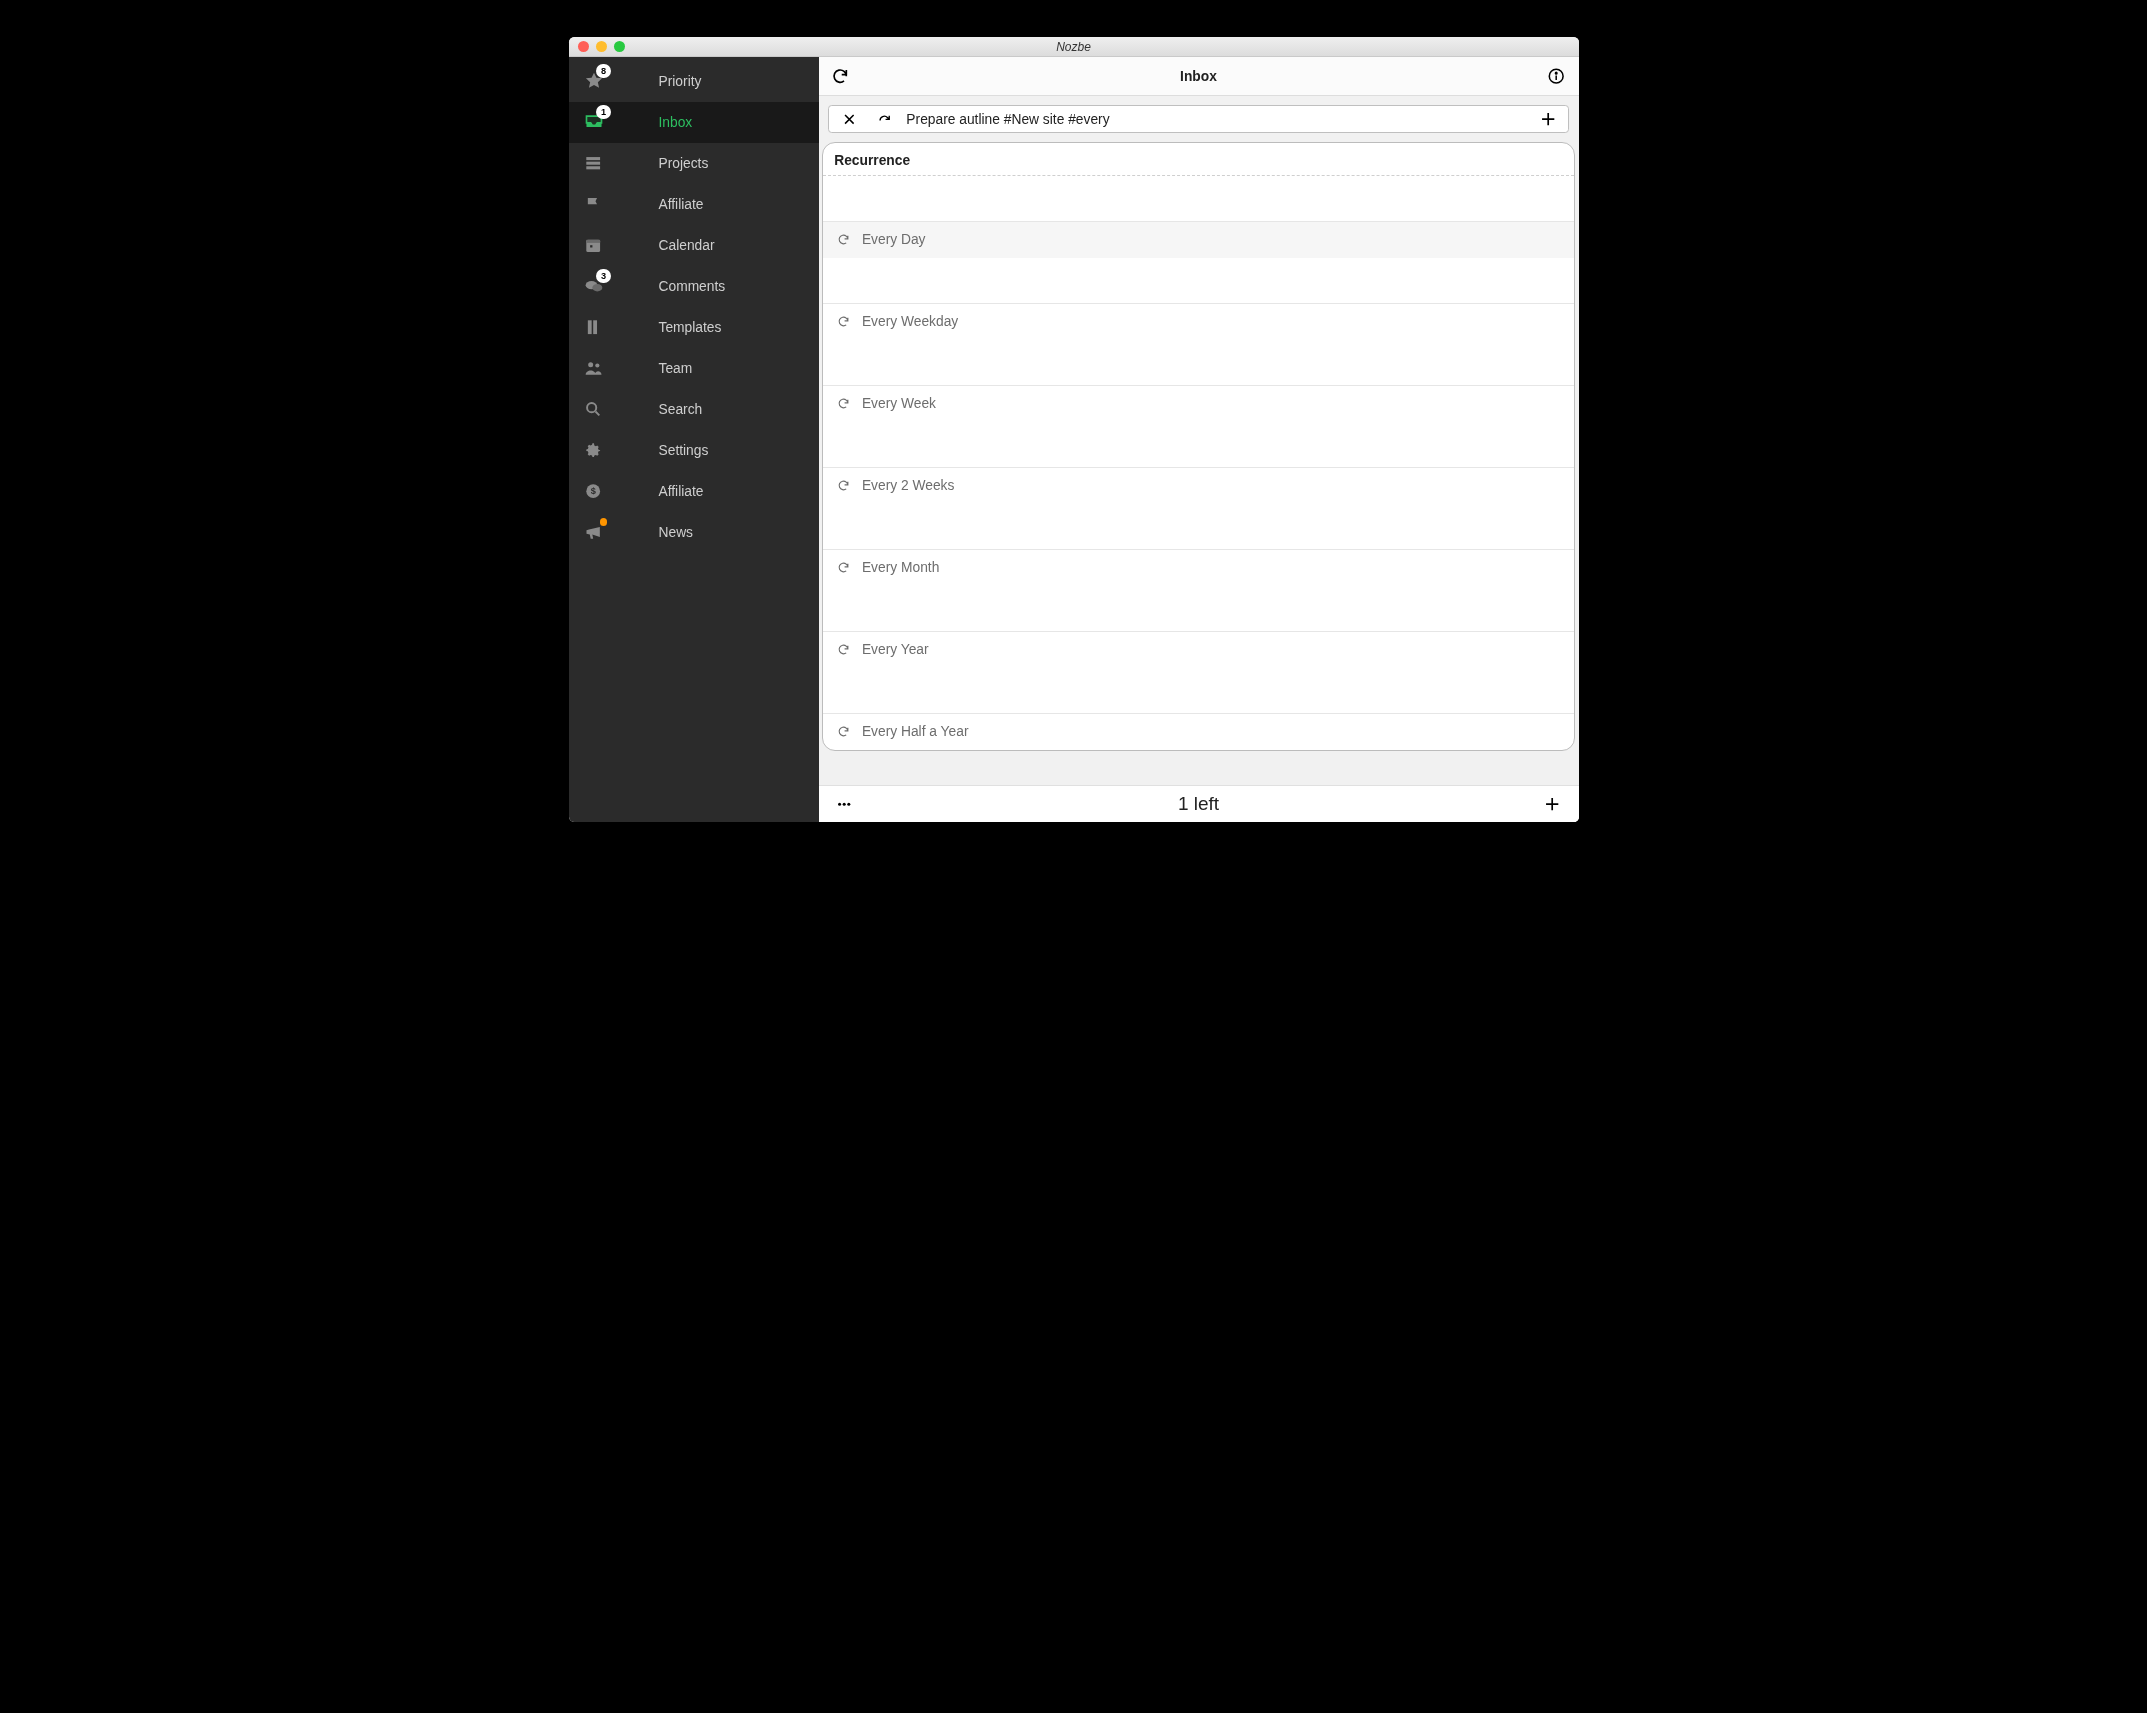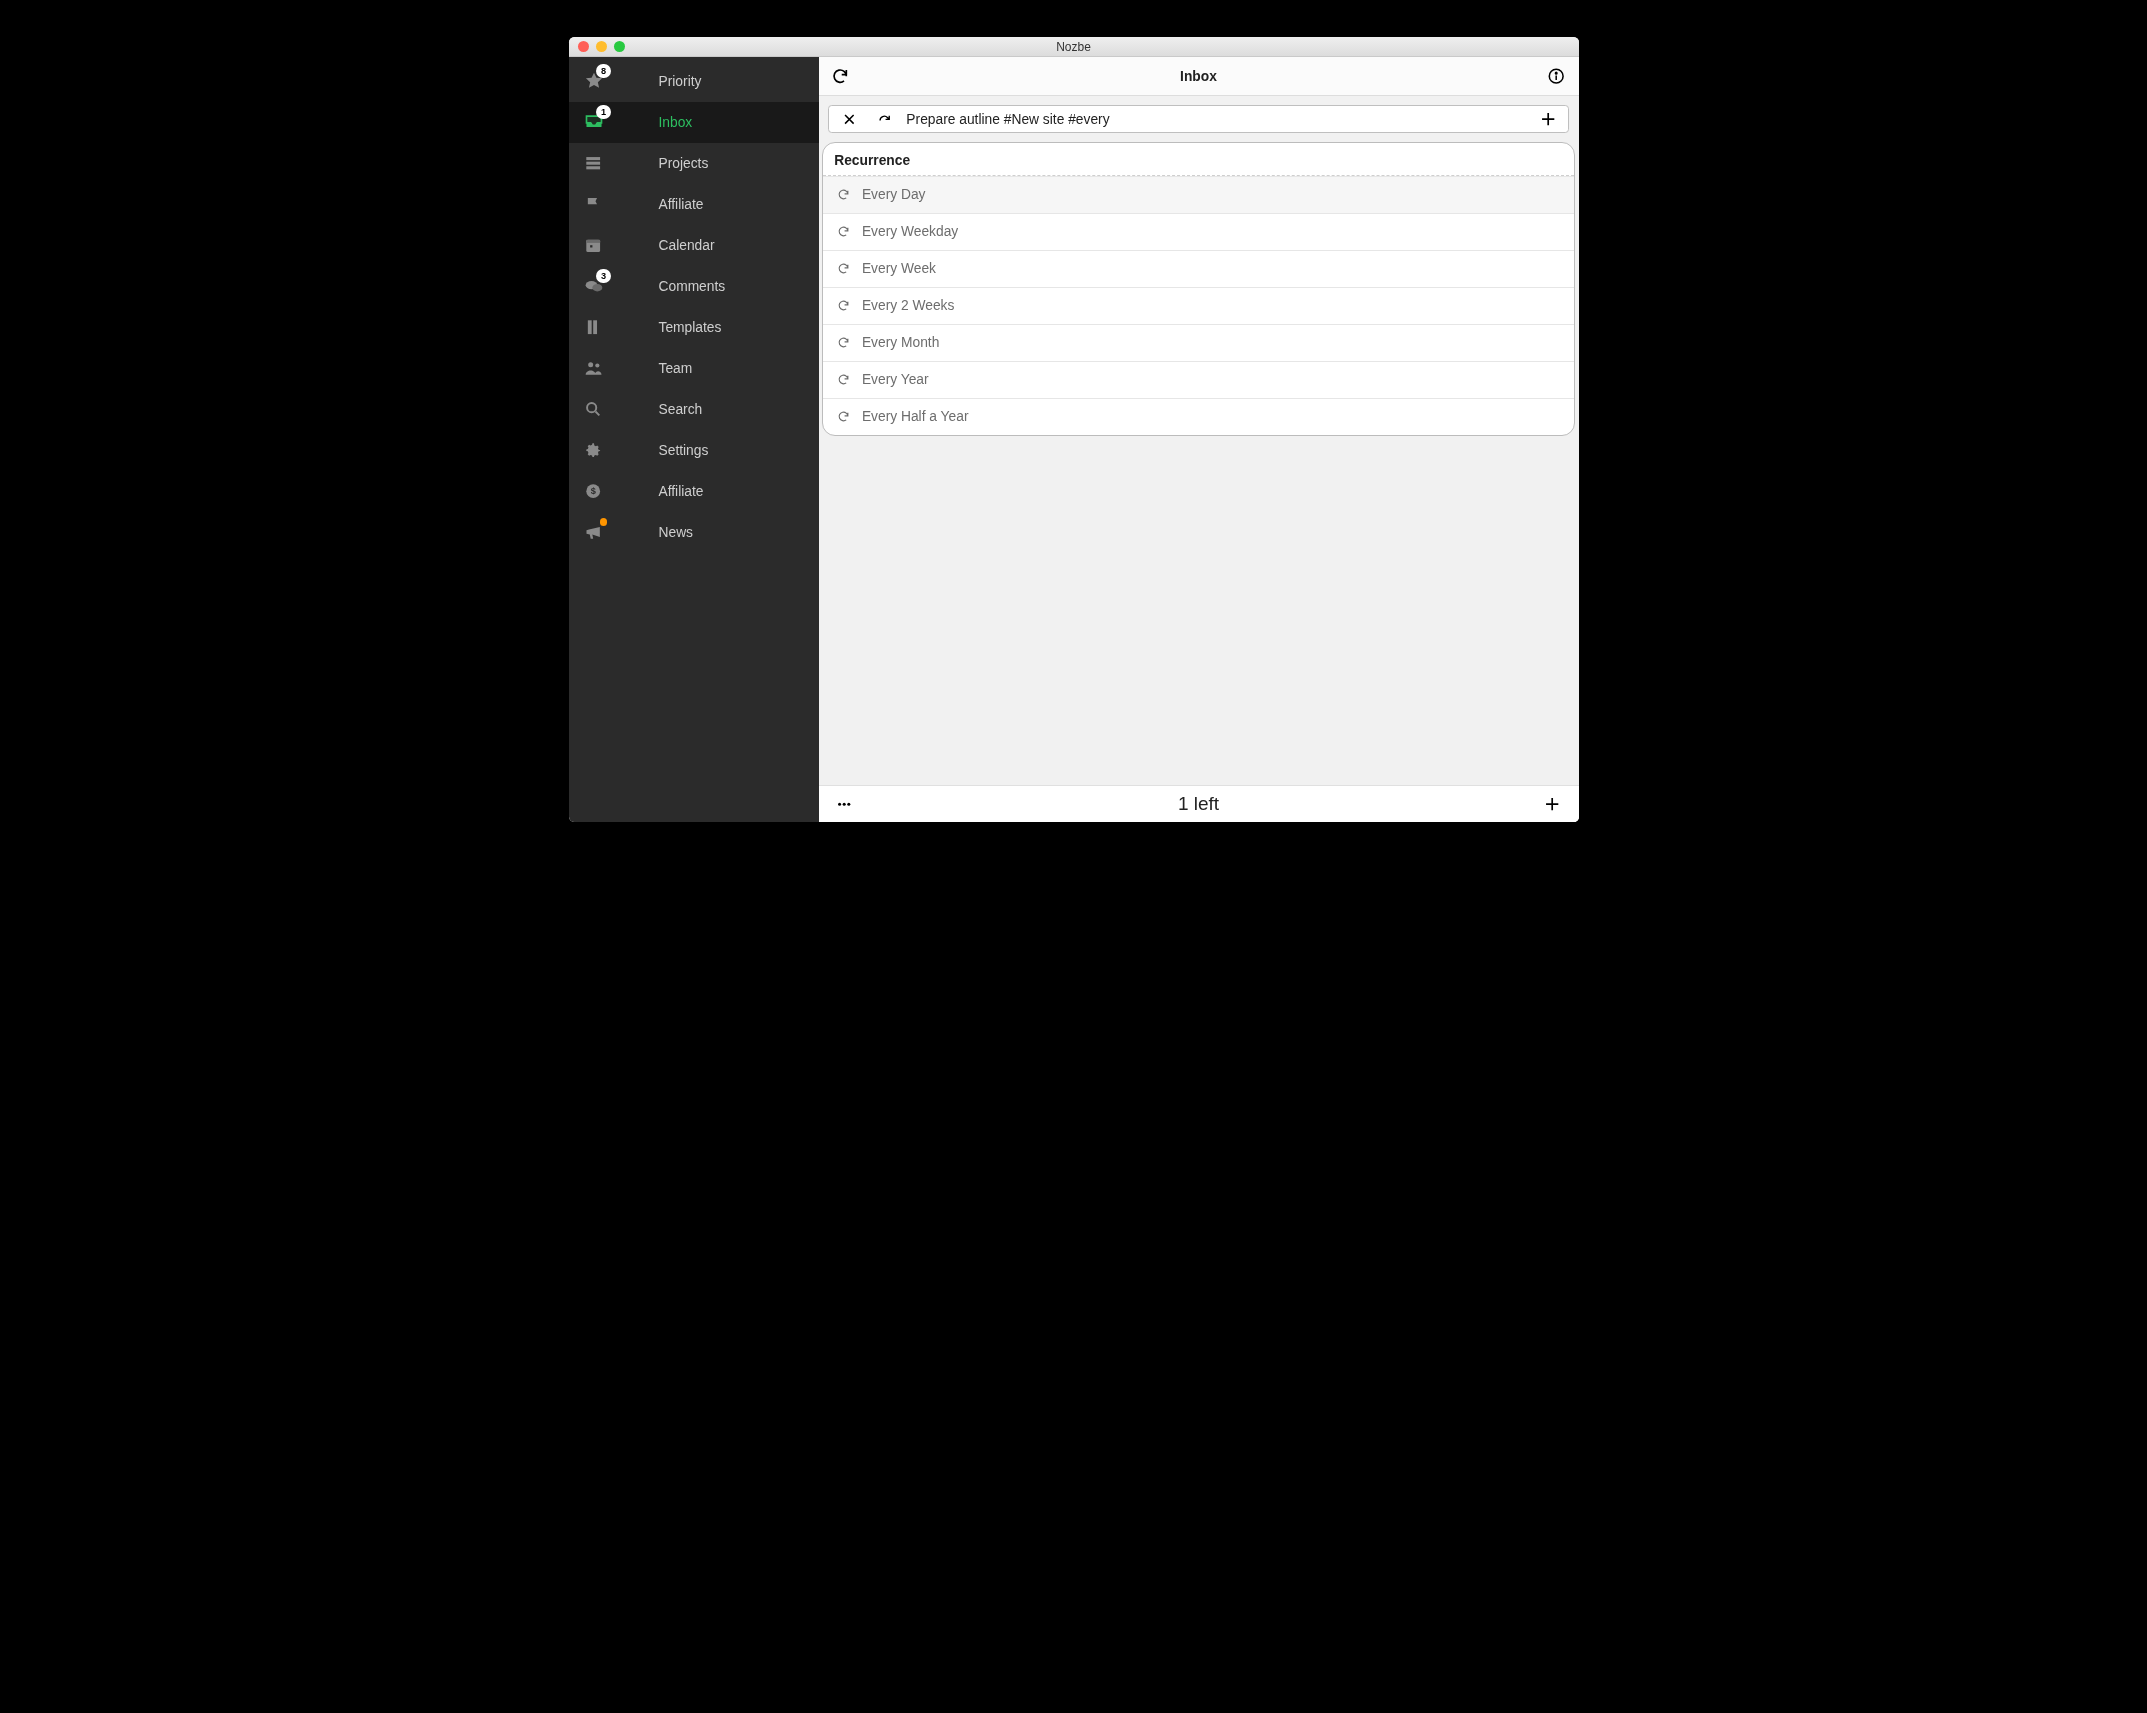--- a/index.html
+++ b/index.html
@@ -23,21 +23,21 @@
   display: flex;
   align-items: center;
   position: relative;
   border-bottom: 0.9px solid #c9c9c9;
 }
 .traffic { display: flex; gap: 7.3px; padding-left: 9.2px; }
 .traffic span { width: 11px; height: 11px; border-radius: 50%; display: block; }
 .tl-close { background:#ff5f57; }
 .tl-min { background:#ffbd2e; }
 .tl-max { background:#28c940; }
-.titlebar-title { position:absolute; left:0; right:0; text-align:center; font-size:12px; color:#333; }
+.titlebar-title { position:absolute; left:0; right:0; text-align:center; font-size:12px; color:#333;font-style:italic; }
 
 .app-body { flex:1; display:flex; min-height:0; }
 
 
 .sidebar {
   width: 250px;
   background: #2b2b2b;
   color: #cfcfcf;
   display:flex; flex-direction:column;
   padding-top:3.7px;
@@ -106,20 +106,21 @@
   padding:9.2px 11px 7.3px;
   font-weight:700; font-size:13.8px; color:#222;
   border-bottom:0.9px dashed #cfcfcf;
 }
 .suggest-item {
   display:flex; align-items:center; gap:11px;
   height:37px; padding:0 13px;
   border-top:0.9px solid #e6e6e6;
   font-size:13.8px; color:#6d6d6d;
   cursor:pointer;
+  margin-top:45px;
 }
 .suggest-item:first-of-type { border-top:none; }
 .suggest-item.hover { background:#f6f6f6; }
 .suggest-icon { width:14.7px; height:14.7px; color:#6d6d6d; display:flex; align-items:center; justify-content:center; }
 
 .content-spacer { flex:1; }
 
 .footer {
   height:37px; background:#fff; border-top:0.9px solid #e0e0e0;
   display:flex; align-items:center; justify-content:space-between;

